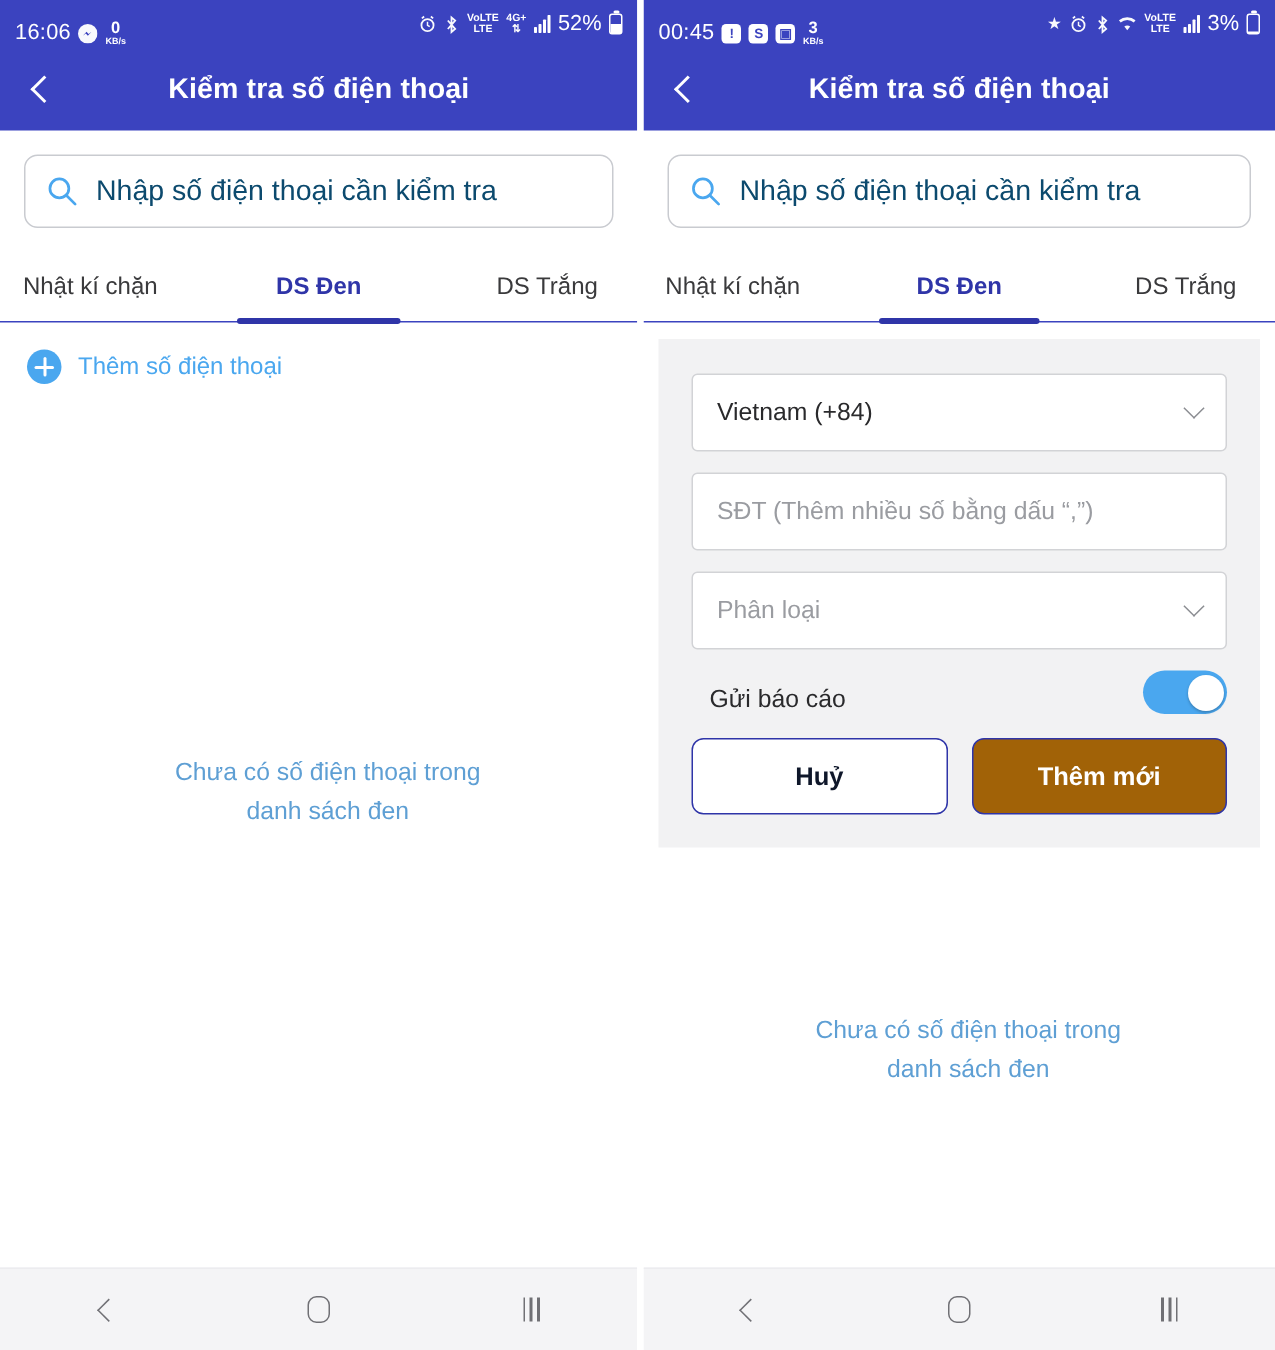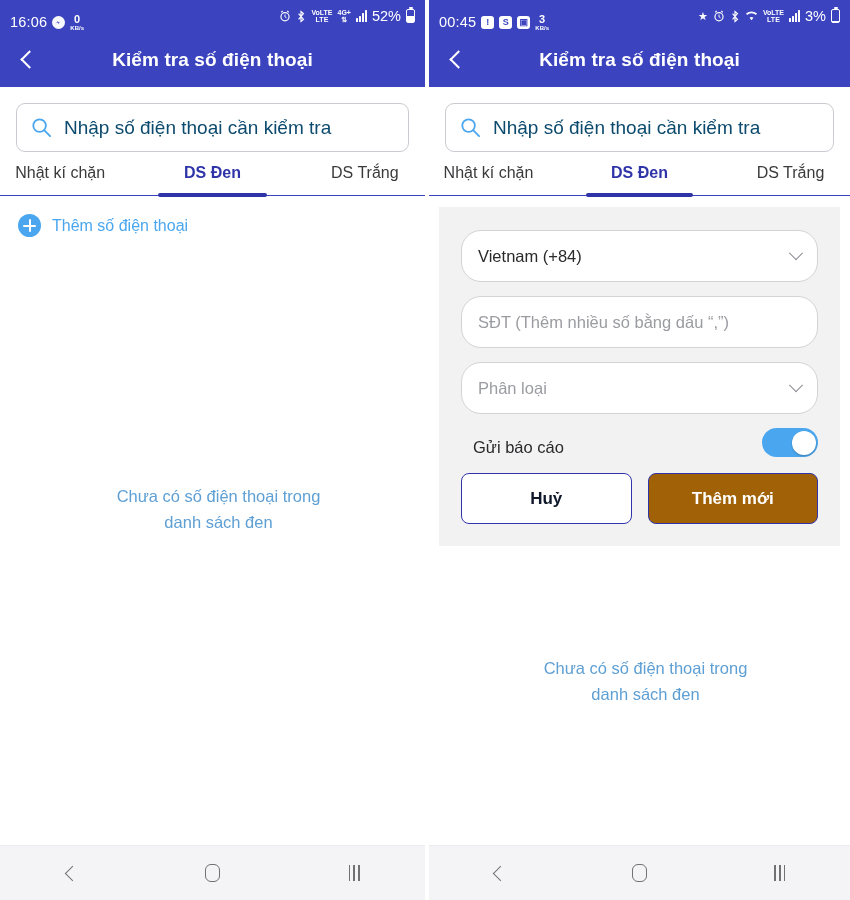--- a/index.html
+++ b/index.html
@@ -128,21 +128,21 @@
   .search-icon { flex: 0 0 auto; margin-right: 12px; display:flex; }
   .search-ph {
     font-size: 19px;
     color: #0c4a6e;
     white-space: nowrap;
   }
 
   
   .tabs {
     display: flex;
-    margin-top: 4px;
+    margin-top: 23px;
     border-bottom: 1.5px solid #3b43bf;
     flex: 0 0 auto;
     position: relative;
     gap: 32px;
   }
   .tab {
     flex: 1;
     text-align: center;
     padding: 8px 0 13px 0;
     font-size: 16px;
@@ -198,21 +198,21 @@
   
   .form-card {
     background: #f2f2f3;
     margin: 11px 10px 0 10px;
     padding: 23px 22px 22px 22px;
   }
   .field {
     height: 52px;
     background: #fff;
     border: 1px solid #d2d3d6;
-    border-radius: 20px;
+    border-radius: 4px;
     display: flex;
     align-items: center;
     padding: 0 16px;
     margin-bottom: 14px;
   }
   .field-value { font-size: 16.5px; color: #2a2a2c; }
   .field-ph { font-size: 16.5px; color: #9a9ca1; }
   .chev-down {
     margin-left: auto;
     width: 10px; height: 10px;

